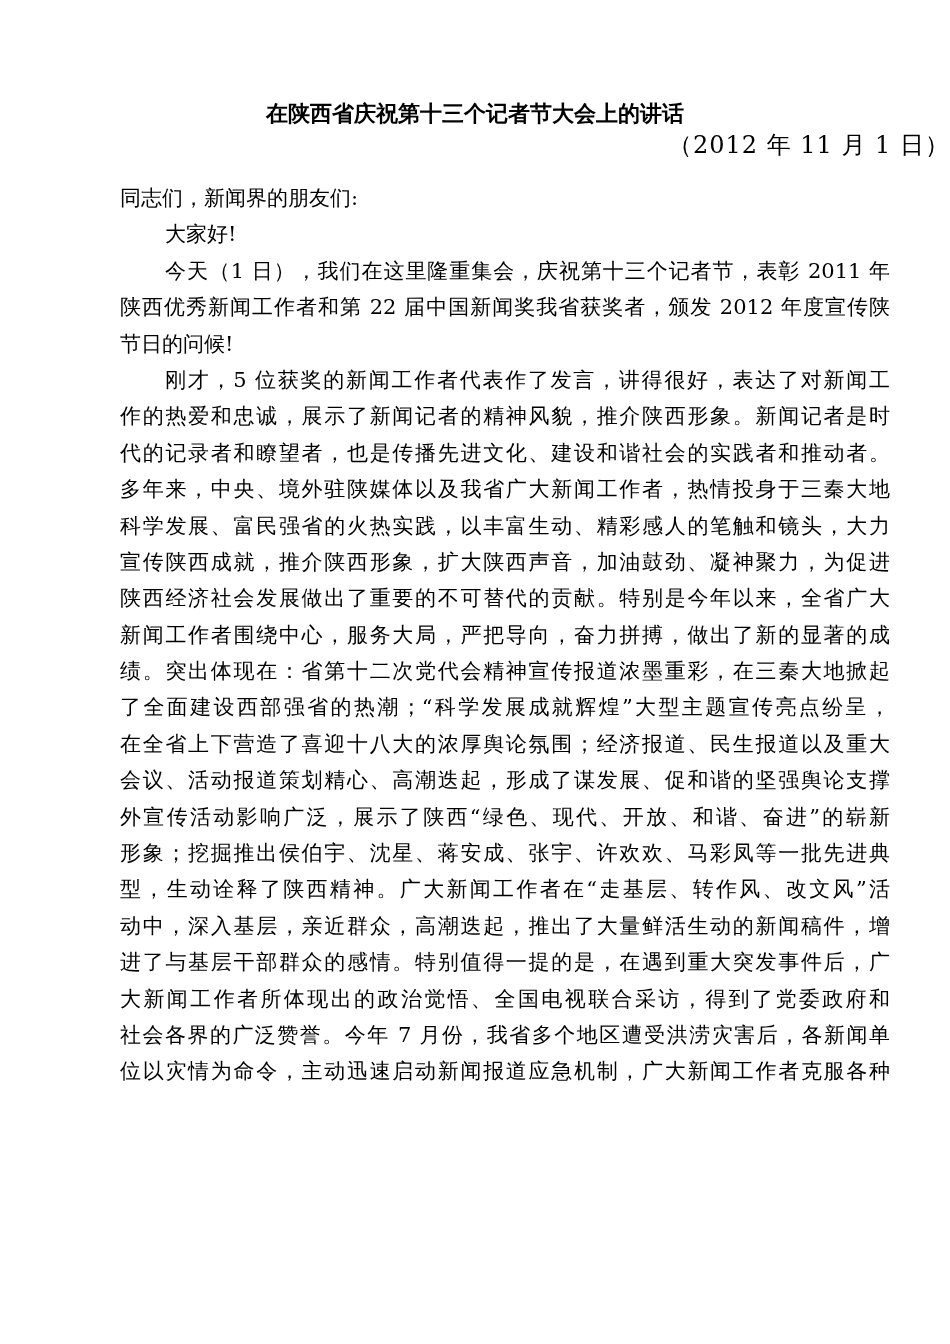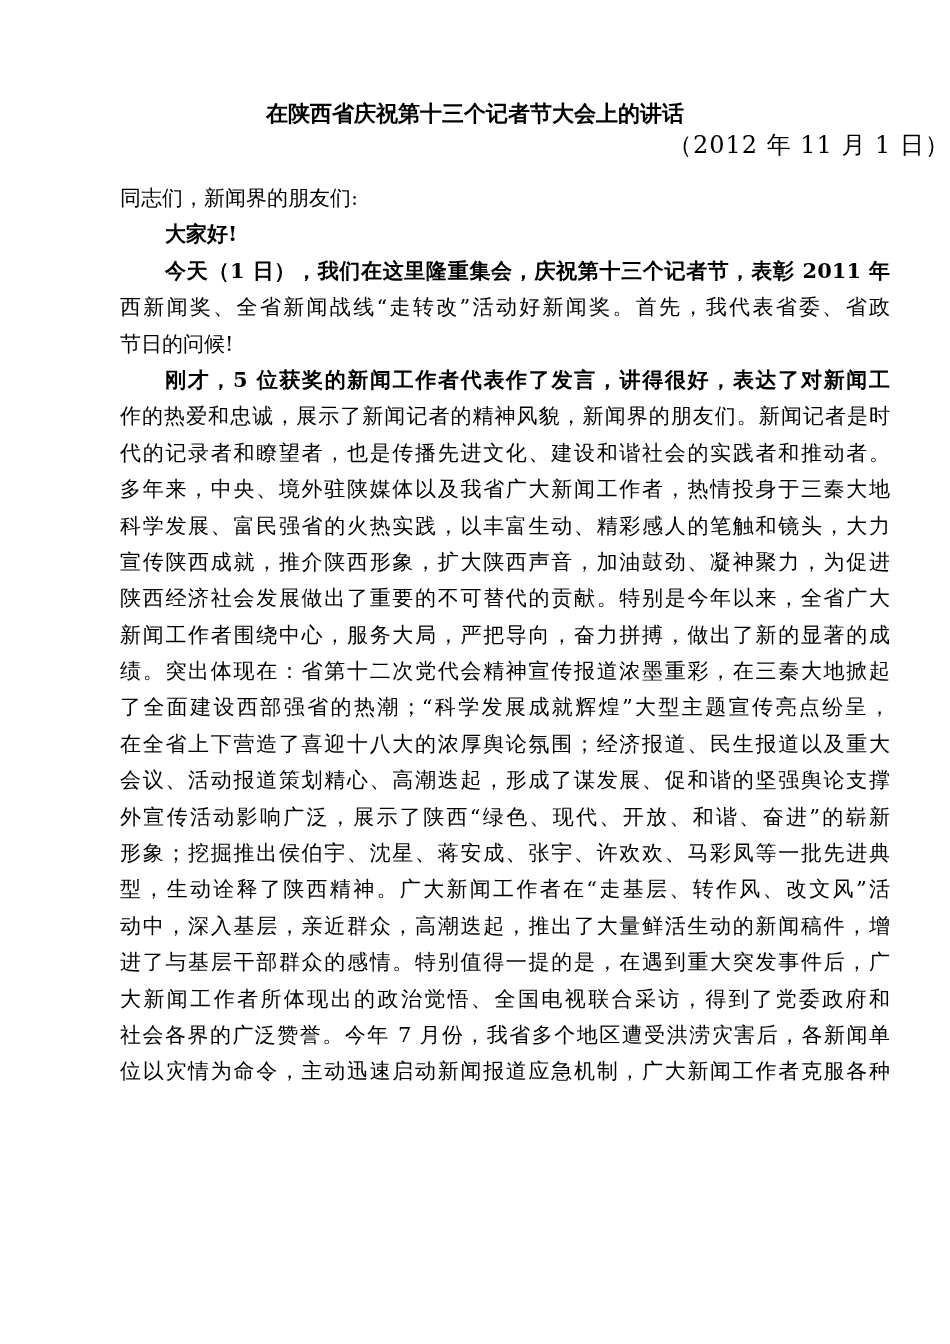--- a/index.html
+++ b/index.html
@@ -61,41 +61,40 @@
       text-align: justify;
       text-align-last: justify;
       overflow: visible;
     }
     .line.short {
       text-align-last: left;
     }
     .line.indent {
       padding-left: 45px;
       box-sizing: border-box;
-      font-weight: bold;
     }
     .line.salutation {
       text-align-last: left;
     }
   </style>
 </head>
 <body>
 
 <div class="page">
   <div class="title">在陕西省庆祝第十三个记者节大会上的讲话</div>
   <div class="date">（2012 年 11 月 1 日）</div>
 
   <div class="body-text" id="body-text">
     <div class="line short salutation">同志们，新闻界的朋友们:</div>
     <div class="line indent short">大家好!</div>
     <div class="line indent">今天（1 日），我们在这里隆重集会，庆祝第十三个记者节，表彰 2011 年</div>
-    <div class="line">西新闻奖、全省新闻战线“走转改”活动好新闻奖。首先，我代表省委、省政</div>
+    <div class="line">陕西优秀新闻工作者和第 22 届中国新闻奖我省获奖者，颁发 2012 年度宣传陕</div>
     <div class="line short">节日的问候!</div>
     <div class="line indent">刚才，5 位获奖的新闻工作者代表作了发言，讲得很好，表达了对新闻工</div>
-    <div class="line">作的热爱和忠诚，展示了新闻记者的精神风貌，新闻界的朋友们。新闻记者是时</div>
+    <div class="line">作的热爱和忠诚，展示了新闻记者的精神风貌，推介陕西形象。新闻记者是时</div>
     <div class="line">代的记录者和瞭望者，也是传播先进文化、建设和谐社会的实践者和推动者。</div>
     <div class="line">多年来，中央、境外驻陕媒体以及我省广大新闻工作者，热情投身于三秦大地</div>
     <div class="line">科学发展、富民强省的火热实践，以丰富生动、精彩感人的笔触和镜头，大力</div>
     <div class="line">宣传陕西成就，推介陕西形象，扩大陕西声音，加油鼓劲、凝神聚力，为促进</div>
     <div class="line">陕西经济社会发展做出了重要的不可替代的贡献。特别是今年以来，全省广大</div>
     <div class="line">新闻工作者围绕中心，服务大局，严把导向，奋力拼搏，做出了新的显著的成</div>
     <div class="line">绩。突出体现在：省第十二次党代会精神宣传报道浓墨重彩，在三秦大地掀起</div>
     <div class="line">了全面建设西部强省的热潮；“科学发展成就辉煌”大型主题宣传亮点纷呈，</div>
     <div class="line">在全省上下营造了喜迎十八大的浓厚舆论氛围；经济报道、民生报道以及重大</div>
     <div class="line">会议、活动报道策划精心、高潮迭起，形成了谋发展、促和谐的坚强舆论支撑</div>

